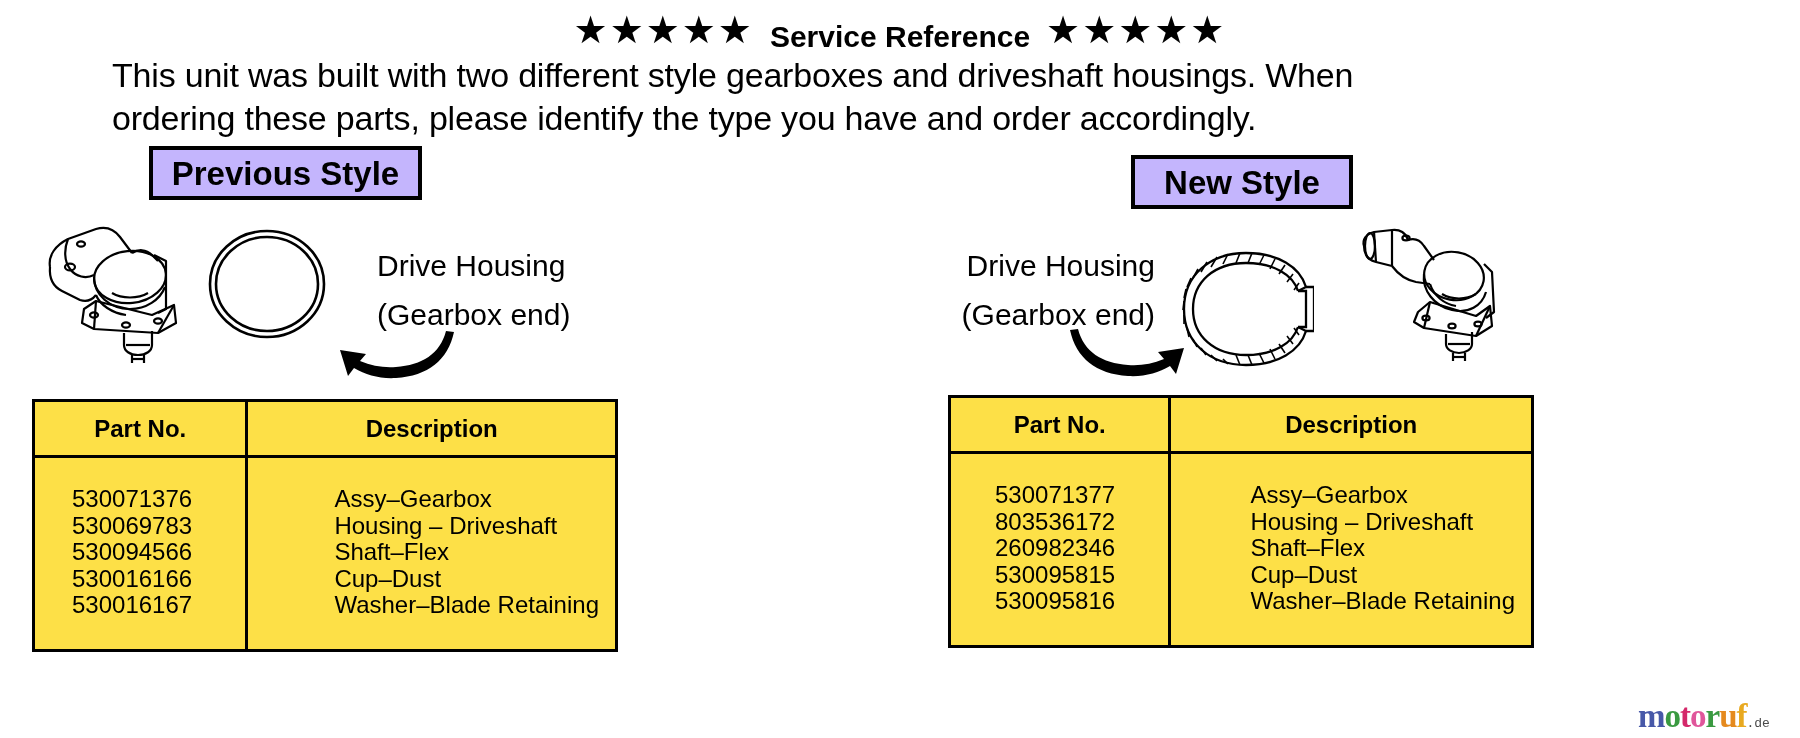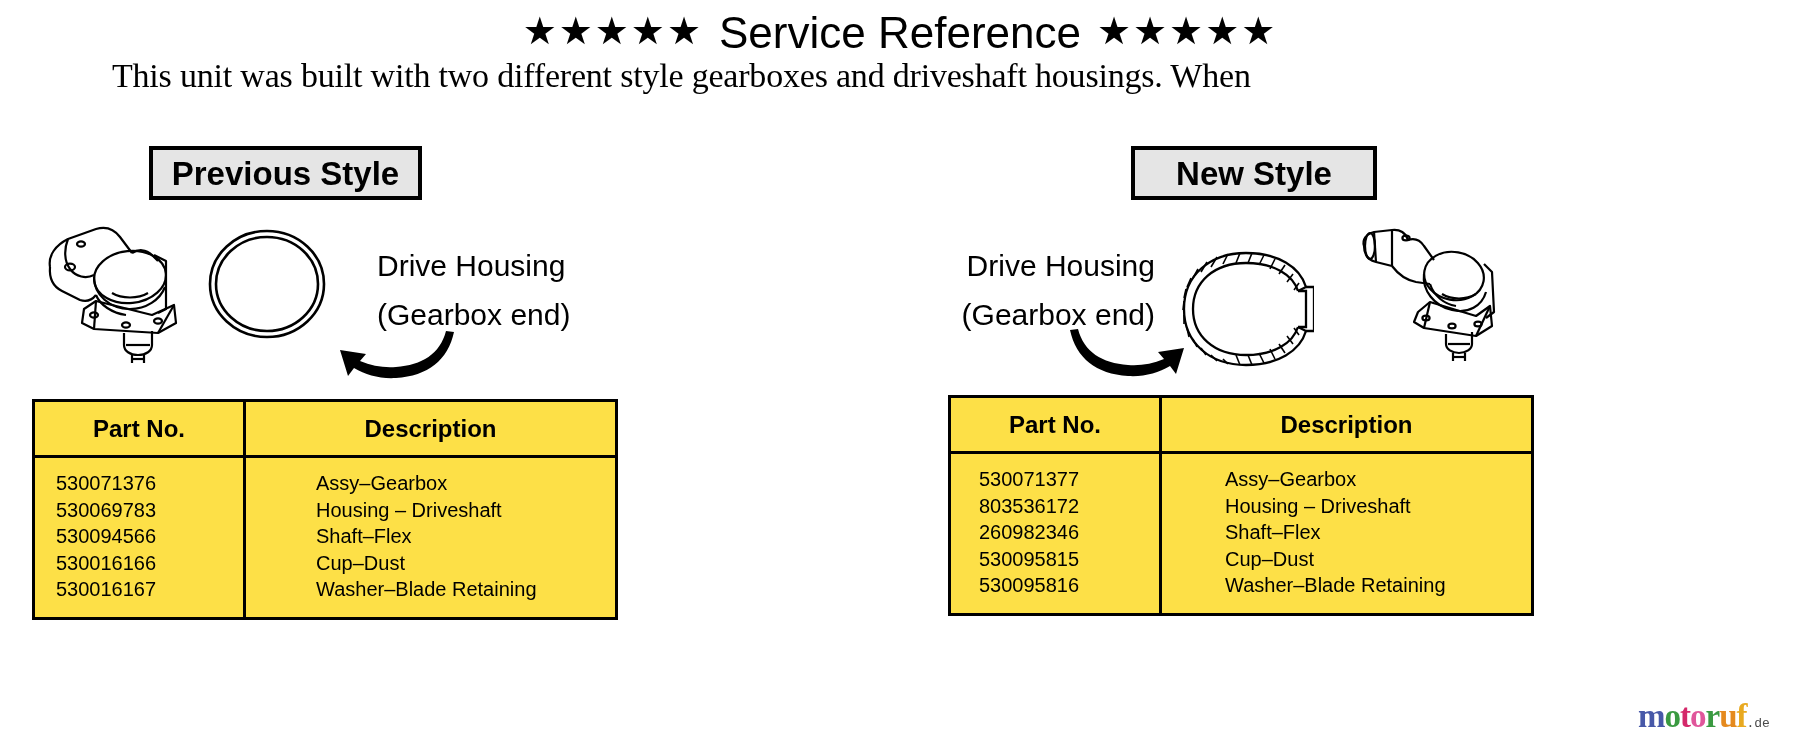--- a/index.html
+++ b/index.html
@@ -24,59 +24,59 @@
     width: 1800px;
     text-align: center;
     white-space: nowrap;
   }
   .title-stars {
     font-size: 38px;
     letter-spacing: 2px;
     vertical-align: 4px;
   }
   .title-text {
-    font-size: 44px;
-    font-weight: normal;
+    font-size: 30px;
+    font-weight: bold;
     letter-spacing: 0px;
     padding: 0 16px;
   }
 
   
   .intro {
     position: absolute;
     left: 112px;
     top: 54px;
     width: 1600px;
     font-size: 34px;
     line-height: 43px;
     letter-spacing: -0.2px;
   }
-  .intro span { display: block; font-family: Liberation Serif, serif; }
+  .intro span { display: block; }
 
   
   .style-box {
     position: absolute;
     border: 4px solid #000;
-    background: #e5e5e5;
+    background: #c4b5fd;
     box-sizing: border-box;
     text-align: center;
     font-size: 33px;
     font-weight: bold;
     line-height: 48px;
     height: 54px;
   }
   #prev-style-box {
     left: 149px;
     top: 146px;
     width: 273px;
   }
   #new-style-box {
     left: 1131px;
-    top: 146px;
-    width: 246px;
+    top: 155px;
+    width: 222px;
   }
 
   
   .fig-label {
     position: absolute;
     font-size: 30px;
     line-height: 49px;
     white-space: nowrap;
   }
   #prev-fig-label { left: 377px; top: 241px; }
@@ -112,22 +112,22 @@
     padding: 13px 0 12px 0;
     border-bottom: 3px solid #000;
     text-align: center;
   }
   .parts-table th.col-part,
   .parts-table td.col-part {
     width: 208px;
     border-right: 3px solid #000;
   }
   .parts-table td {
-    font-size: 20px;
-    padding: 0;
+    font-size: 24px;
+    padding: 16px;
     vertical-align: top;
   }
   .cell-stack {
     padding: 12px 0 14px 0;
   }
   .cell-stack div {
     line-height: 26.5px;
     white-space: nowrap;
   }
   .col-part .cell-stack { padding-left: 21px; }
@@ -157,20 +157,21 @@
 </style>
 </head>
 <body>
 
 <div class="title-row">
   <span class="title-stars">★★★★★</span><span class="title-text">Service Reference</span><span class="title-stars">★★★★★</span>
 </div>
 
 <div class="intro">
   <span>This unit was built with  two different style gearboxes and driveshaft housings. When</span>
+  <span>ordering these parts, please identify the type you have and order accordingly.</span>
 </div>
 
 <div class="style-box" id="prev-style-box">Previous Style</div>
 
 <div class="art" id="prev-gearbox-art">
   <svg width="150" height="160" viewBox="0 0 150 160" fill="none" stroke="#000" stroke-width="2.2" stroke-linejoin="round">
     <path d="M16 62 C14 50 22 40 34 34 L62 24 C72 21 80 24 86 32 L98 48"></path>
     <path d="M16 62 C15 74 20 82 28 86 L46 95 C52 97 58 95 62 90"></path>
     <path d="M34 34 C30 44 30 56 36 64 C42 72 52 74 60 70"></path>
     <path d="M98 48 C104 44 112 44 118 50 L124 56"></path>

